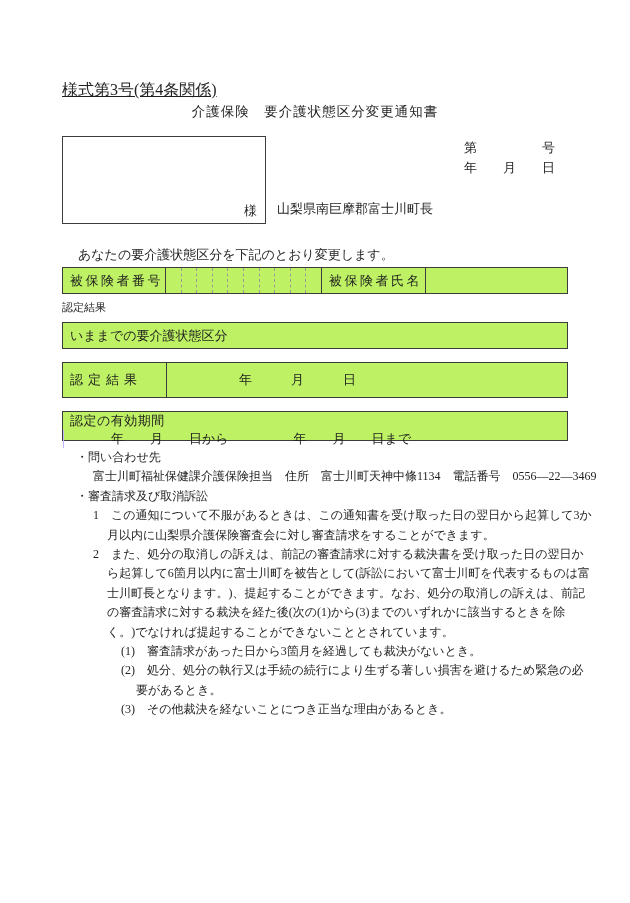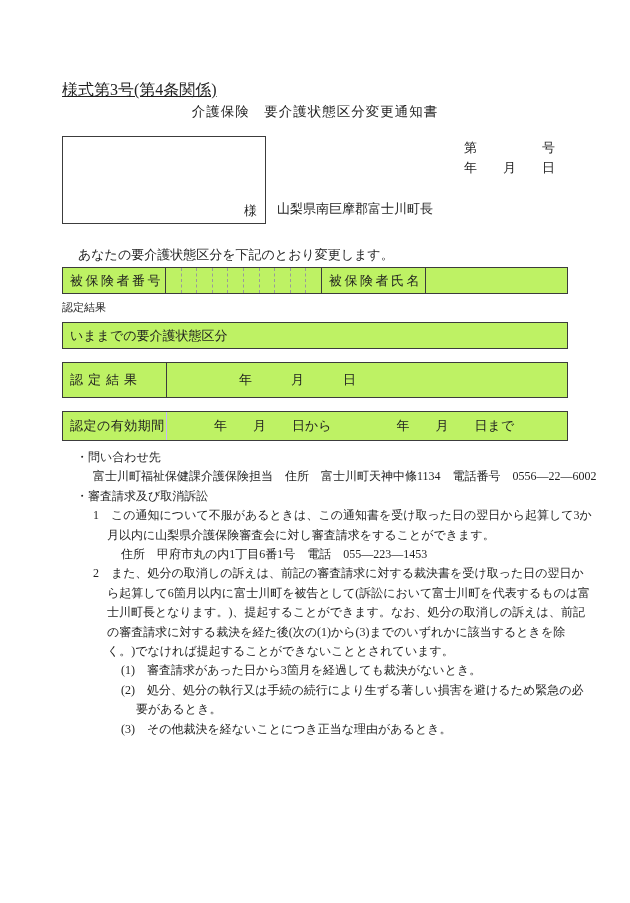--- a/index.html
+++ b/index.html
@@ -18,21 +18,21 @@
   .address-box{left:62px;top:136px;width:202px;height:86px;border:1px solid #3c3c3c;}
   .sama{position:absolute;right:8px;bottom:3px;font-size:13px;}
   .doc-meta{left:464px;top:138px;font-size:13px;line-height:20px;text-align:left;}
   .issuer{left:277px;top:200px;font-size:13px;}
   .intro{left:78px;top:246px;font-size:13px;}
 
   .ftable{display:flex;border:1px solid #3c3c3c;background:#bef264;box-sizing:border-box;}
   .t1{left:62px;top:267px;width:506px;height:27px;}
   .t2{left:62px;top:322px;width:506px;height:27px;}
   .t3{left:62px;top:362px;width:506px;height:36px;}
-  .t4{left:62px;top:411px;width:506px;height:30px;}
+  .t4{left:62px;top:411px;width:506px;height:30px;flex-direction:column;}
   .cell{box-sizing:border-box;font-size:13px;display:flex;align-items:center;}
   .bl{border-left:1px solid #3c3c3c;}
   .pad{padding-left:7px;}
   .lbl-num{width:102px;letter-spacing:2.5px;}
   .lbl-name{width:104px;letter-spacing:2.5px;}
   .numcells{width:155px;display:flex;border-left:1px solid #3c3c3c;}
   .ncell{flex:1;box-sizing:border-box;}
   .ncell + .ncell{border-left:1px dashed #9a9a9a;}
   .val-name{flex:1;border-left:1px solid #3c3c3c;}
   .half{width:243px;text-align:center;}
@@ -102,23 +102,22 @@
     <div class="cell val-chg">年　　　月　　　日</div>
   </div>
 
   <div class="abs ftable t4">
     <div class="cell pad lbl-valid">認定の有効期間</div>
     <div class="cell val-valid">年　　月　　日から　　　　　年　　月　　日まで</div>
   </div>
 
   <div class="abs notes">
     <div class="n-head">・問い合わせ先</div>
-    <div class="n-contact">富士川町福祉保健課介護保険担当　住所　富士川町天神中條1134　電話番号　0556―22―6002</div>
+    <div class="n-contact">富士川町福祉保健課介護保険担当　住所　富士川町天神中條1134　電話番号　0556―22―3469</div>
     <div class="n-head">・審査請求及び取消訴訟</div>
     <div class="n-item">1　この通知について不服があるときは、この通知書を受け取った日の翌日から起算して3か月以内に山梨県介護保険審査会に対し審査請求をすることができます。</div>
-    <div class="n-addr">住所　甲府市丸の内1丁目6番1号　電話　055―223―1453</div>
     <div class="n-item">2　また、処分の取消しの訴えは、前記の審査請求に対する裁決書を受け取った日の翌日から起算して6箇月以内に富士川町を被告として(訴訟において富士川町を代表するものは富士川町長となります。)、提起することができます。なお、処分の取消しの訴えは、前記の審査請求に対する裁決を経た後(次の(1)から(3)までのいずれかに該当するときを除く。)でなければ提起することができないこととされています。</div>
     <div class="n-sub">(1)　審査請求があった日から3箇月を経過しても裁決がないとき。</div>
     <div class="n-sub">(2)　処分、処分の執行又は手続の続行により生ずる著しい損害を避けるため緊急の必要があるとき。</div>
     <div class="n-sub">(3)　その他裁決を経ないことにつき正当な理由があるとき。</div>
   </div>
 
 </div>
 
 </body></html>

